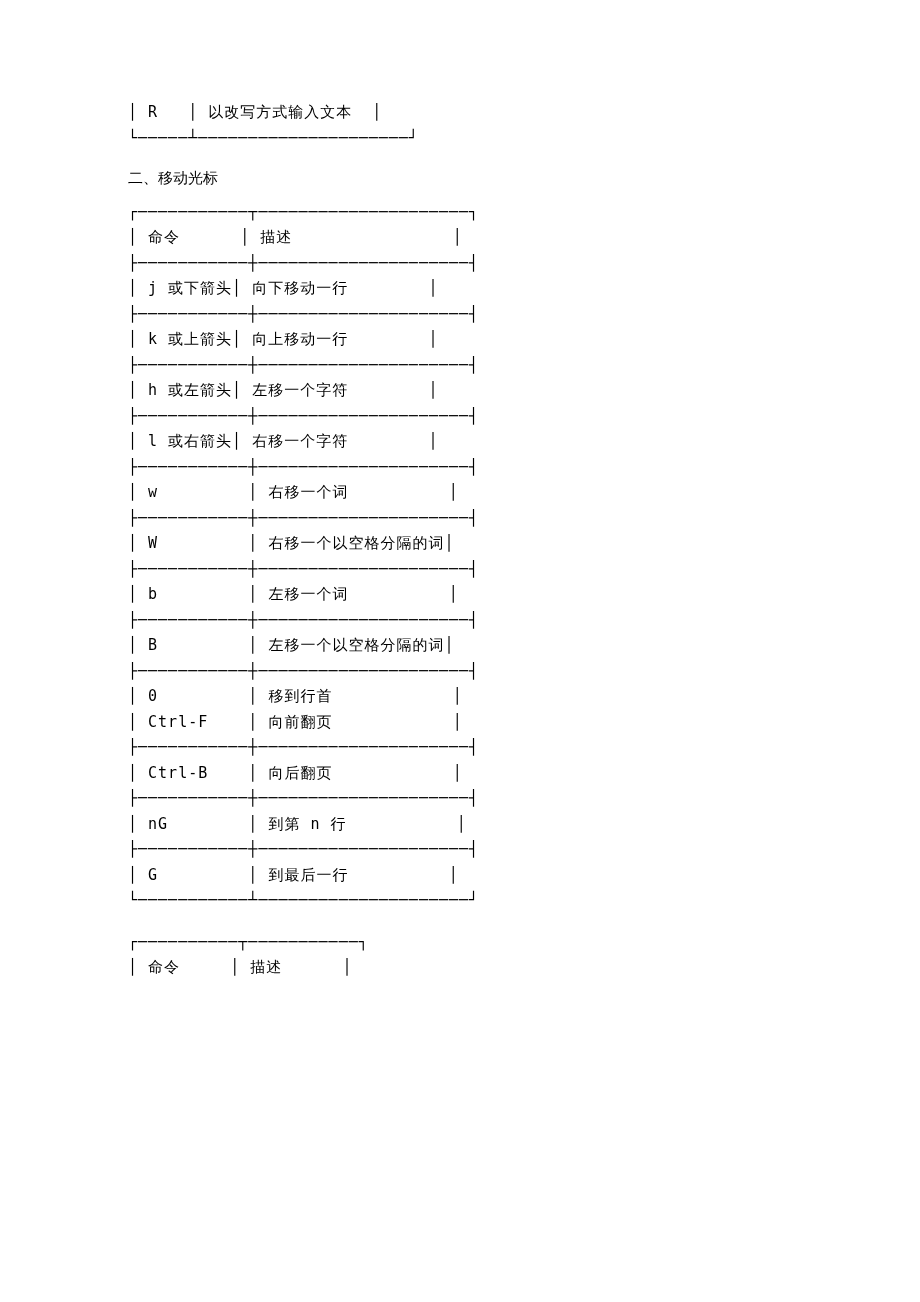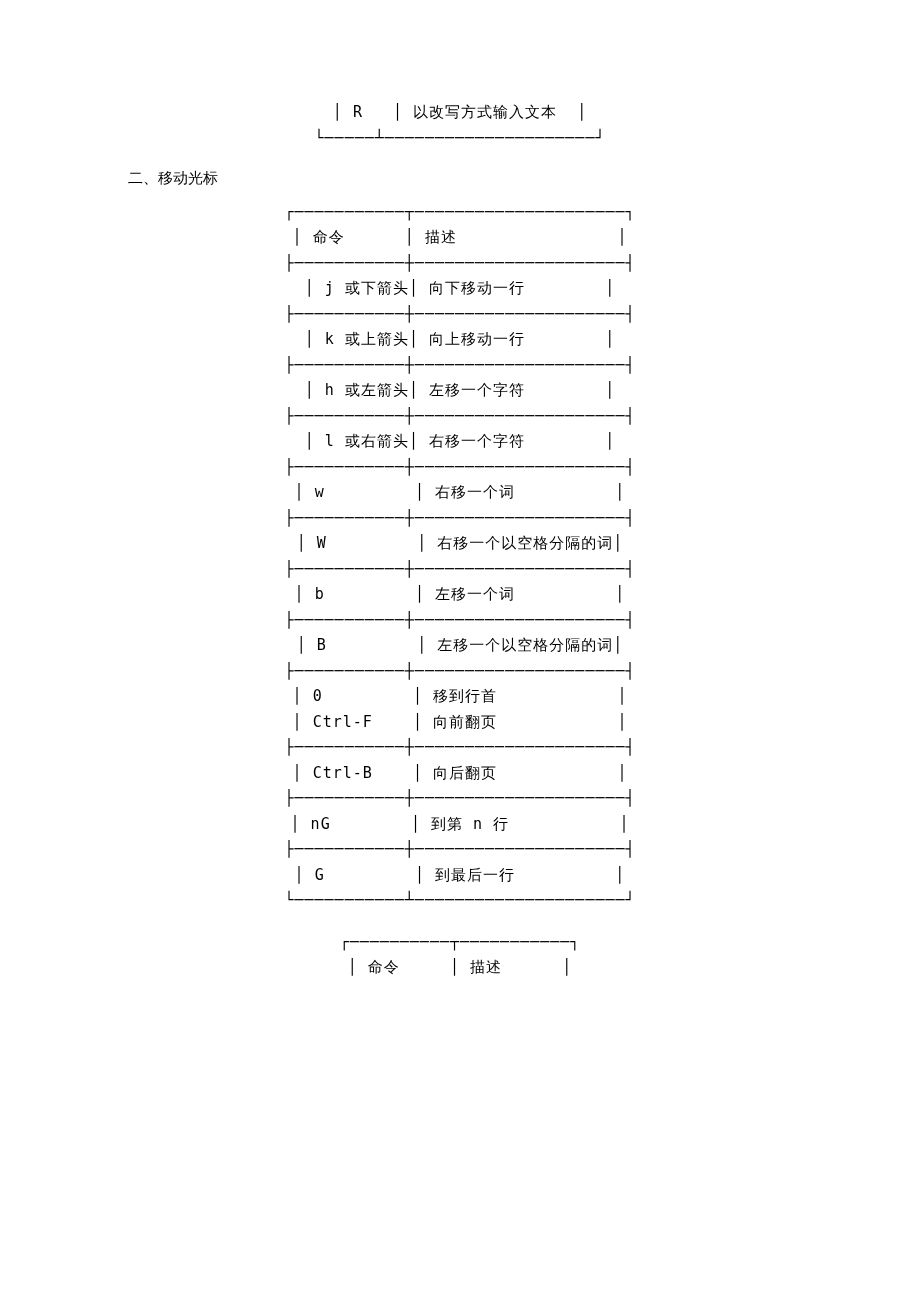--- a/index.html
+++ b/index.html
@@ -15,21 +15,20 @@
     }
     .page {
       padding: 100px 128px 0 128px;
     }
     .ascii-table {
       font-family: "SimSun", "宋体", monospace;
       white-space: pre;
       margin: 0 0 16px 0;
       line-height: 1.7;
       letter-spacing: 1px;
-      text-align: center;
     }
     .section-heading {
       font-family: "SimSun", "宋体", serif;
       margin: 0 0 10px 0;
     }
   </style>
 </head>
 <body>
 
 <div class="page">

